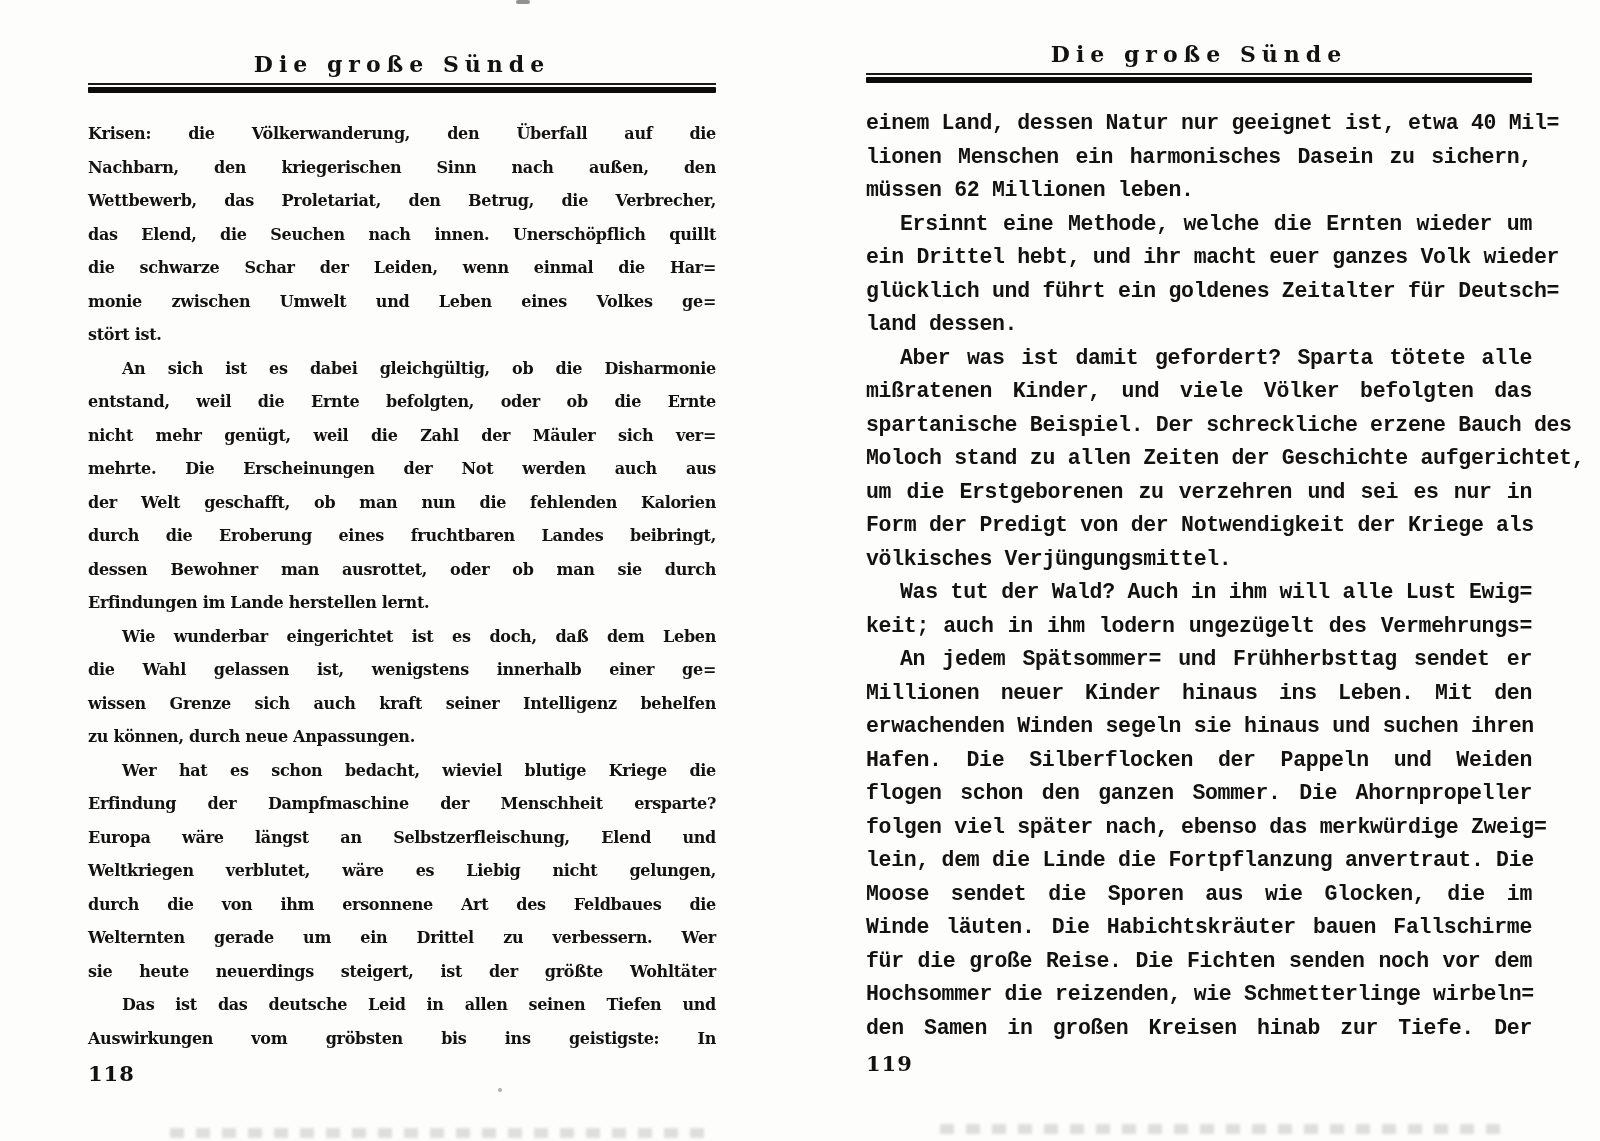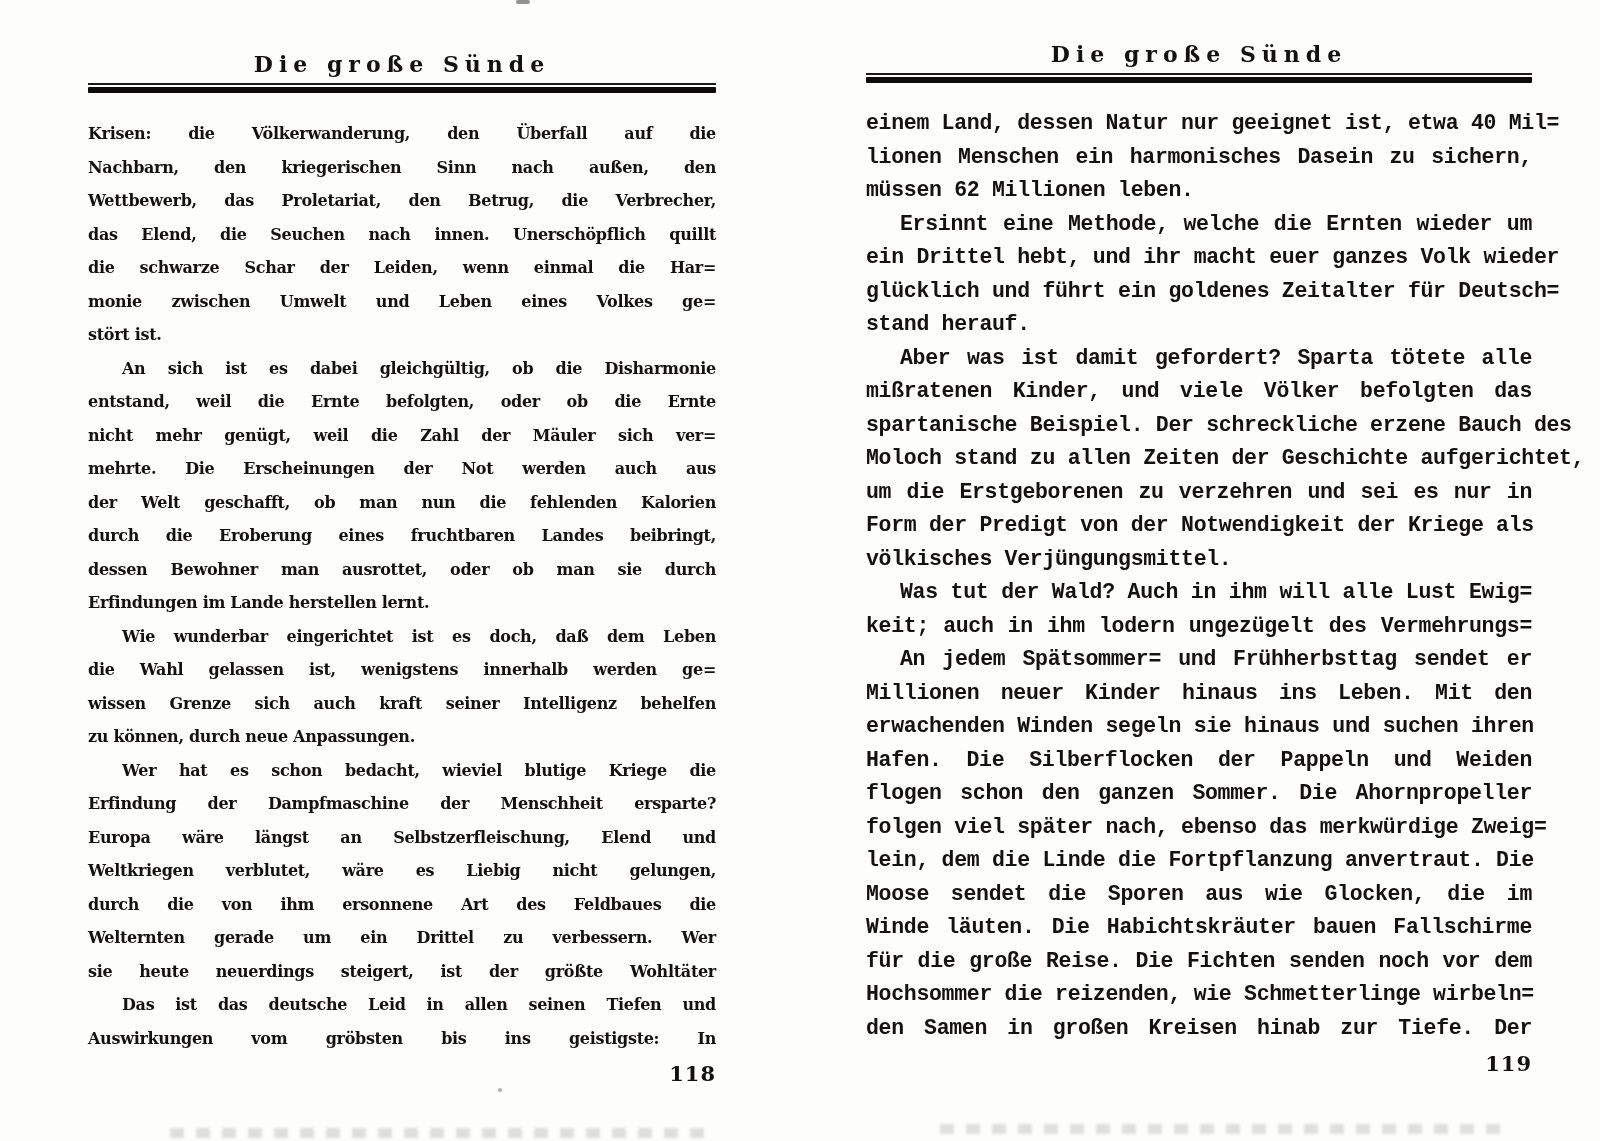--- a/index.html
+++ b/index.html
@@ -24,21 +24,21 @@
   .textblock{margin-top:24px;}
   .line{
     font-size:16px;font-weight:700;line-height:33.5px;height:33.5px;
     letter-spacing:-0.3px;white-space:nowrap;
     text-align:justify;text-align-last:justify;
   }
   .page-right .line{font-size:21.5px;font-family:Liberation Mono, monospace;}
   .line.indent{padding-left:34px;}
   .line.end{text-align:left;text-align-last:left;}
   .folio{
-    text-align:right;font-weight:700;font-size:21px;margin-top:6px;
+    text-align:left;font-weight:700;font-size:21px;margin-top:6px;
     letter-spacing:1px;
   }
   
   .artifact{position:absolute;background:#3a3a3a;pointer-events:none;}
   .top-speck{left:516px;top:0;width:14px;height:4px;opacity:.55;border-radius:2px;}
   .dot-speck{left:498px;top:1088px;width:4px;height:4px;opacity:.4;border-radius:50%;}
   .bleed{
     position:absolute;height:10px;opacity:.18;filter:blur(1.5px);
     background:repeating-linear-gradient(90deg,#555 0 14px,transparent 14px 26px);
     pointer-events:none;
@@ -67,21 +67,21 @@
         <div class="line end">stört ist.</div>
         <div class="line indent">An sich ist es dabei gleichgültig, ob die Disharmonie</div>
         <div class="line">entstand, weil die Ernte befolgten, oder ob die Ernte</div>
         <div class="line">nicht mehr genügt, weil die Zahl der Mäuler sich ver=</div>
         <div class="line">mehrte. Die Erscheinungen der Not werden auch aus</div>
         <div class="line">der Welt geschafft, ob man nun die fehlenden Kalorien</div>
         <div class="line">durch die Eroberung eines fruchtbaren Landes beibringt,</div>
         <div class="line">dessen Bewohner man ausrottet, oder ob man sie durch</div>
         <div class="line end">Erfindungen im Lande herstellen lernt.</div>
         <div class="line indent">Wie wunderbar eingerichtet ist es doch, daß dem Leben</div>
-        <div class="line">die Wahl gelassen ist, wenigstens innerhalb werden ge=</div>
+        <div class="line">die Wahl gelassen ist, wenigstens innerhalb einer ge=</div>
         <div class="line">wissen Grenze sich auch kraft seiner Intelligenz behelfen</div>
         <div class="line end">zu können, durch neue Anpassungen.</div>
         <div class="line indent">Wer hat es schon bedacht, wieviel blutige Kriege die</div>
         <div class="line">Erfindung der Dampfmaschine der Menschheit ersparte?</div>
         <div class="line">Europa wäre längst an Selbstzerfleischung, Elend und</div>
         <div class="line">Weltkriegen verblutet, wäre es Liebig nicht gelungen,</div>
         <div class="line">durch die von ihm ersonnene Art des Feldbaues die</div>
         <div class="line">Welternten gerade um ein Drittel zu verbessern.  Wer</div>
         <div class="line">sie heute neuerdings steigert, ist der größte Wohltäter</div>
         <div class="line indent">Das ist das deutsche Leid in allen seinen Tiefen und</div>
@@ -96,21 +96,21 @@
       <div class="thin"></div>
       <div class="thick"></div>
     </div>
     <div class="textblock">
         <div class="line">einem Land, dessen Natur nur geeignet ist, etwa 40 Mil=</div>
         <div class="line">lionen Menschen ein harmonisches Dasein zu sichern,</div>
         <div class="line end">müssen 62 Millionen leben.</div>
         <div class="line indent">Ersinnt eine Methode, welche die Ernten wieder um</div>
         <div class="line">ein Drittel hebt, und ihr macht euer ganzes Volk wieder</div>
         <div class="line">glücklich und führt ein goldenes Zeitalter für Deutsch=</div>
-        <div class="line end">stand herauf.</div>
+        <div class="line end">land dessen.</div>
         <div class="line indent">Aber was ist damit gefordert? Sparta tötete alle</div>
         <div class="line">mißratenen Kinder, und viele Völker befolgten das</div>
         <div class="line">spartanische Beispiel. Der schreckliche erzene Bauch des</div>
         <div class="line">Moloch stand zu allen Zeiten der Geschichte aufgerichtet,</div>
         <div class="line">um die Erstgeborenen zu verzehren und sei es nur in</div>
         <div class="line">Form der Predigt von der Notwendigkeit der Kriege als</div>
         <div class="line end">völkisches Verjüngungsmittel.</div>
         <div class="line indent">Was tut der Wald? Auch in ihm will alle Lust Ewig=</div>
         <div class="line">keit; auch in ihm lodern ungezügelt des Vermehrungs=</div>
         <div class="line indent">An jedem Spätsommer= und Frühherbsttag sendet er</div>

